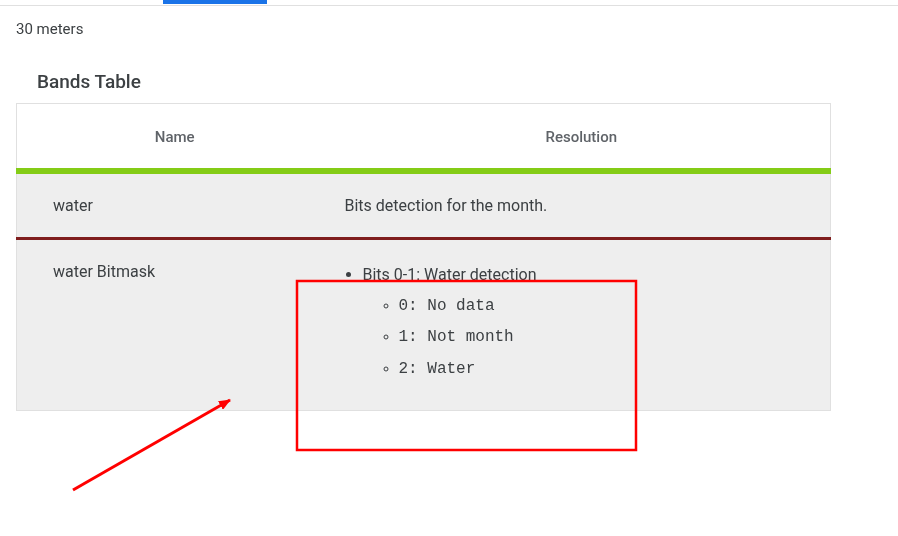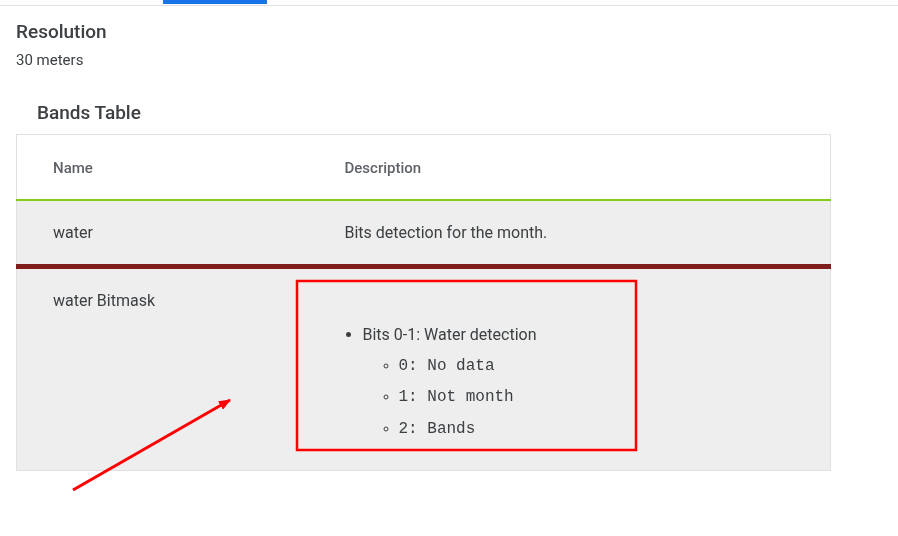--- a/index.html
+++ b/index.html
@@ -47,41 +47,40 @@
       margin-bottom: 10px;
       margin-left: 21px;
     }
     table.bands {
       width: 815px;
       border-collapse: collapse;
       border: 1px solid #e0e0e0;
       background: #fff;
     }
     table.bands th {
-      text-align: left;
+      text-align: center;
       font-weight: 500;
       color: #5f6368;
       font-size: 15px;
       padding: 24px 12px 22px 36px;
-      border-bottom: 2px solid #84cc16;
+      border-bottom: 6px solid #84cc16;
       background: #fff;
     }
     table.bands th:first-child { width: 292px; }
     table.bands td {
       vertical-align: top;
       font-size: 16px;
       color: #3c4043;
       padding: 22px 12px 22px 36px;
-      border-bottom: 5px solid #7f1d1d;
+      border-bottom: 3px solid #7f1d1d;
       background: #eeeeee;
     }
     table.bands tr:last-child td { border-bottom: none; }
     .bitmask-box {
       position: relative;
-      margin-top: 31px;
     }
     ul.outer {
       list-style: disc;
       padding-left: 18px;
       margin: 0;
     }
     ul.outer > li { margin-bottom: 6px; line-height: 1.6; }
     ul.inner {
       list-style: circle;
       padding-left: 36px;
@@ -96,48 +95,47 @@
     }
   </style>
 </head>
 <body>
 
 <div class="tab-bar">
   <div class="tab-active"></div>
 </div>
 
 <div class="content">
-  <h3 class="section-title">Resolution</h3>
   <div class="section-value">30 meters</div>
 
   <h3 class="bands-title">Bands Table</h3>
 
   <table class="bands">
     <thead>
       <tr>
         <th>Name</th>
-        <th>Description</th>
+        <th>Resolution</th>
       </tr>
     </thead>
     <tbody>
       <tr>
         <td>water</td>
         <td>Bits detection for the month.</td>
       </tr>
       <tr>
         <td>water Bitmask</td>
         <td>
           <div class="bitmask-box">
             <ul class="outer">
               <li>
                 <span>Bits 0-1: Water detection</span>
                 <ul class="inner">
                   <li>0: No data</li>
                   <li>1: Not month</li>
-                  <li>2: Bands</li>
+                  <li>2: Water</li>
                 </ul>
               </li>
             </ul>
           </div>
         </td>
       </tr>
     </tbody>
   </table>
 </div>
 

